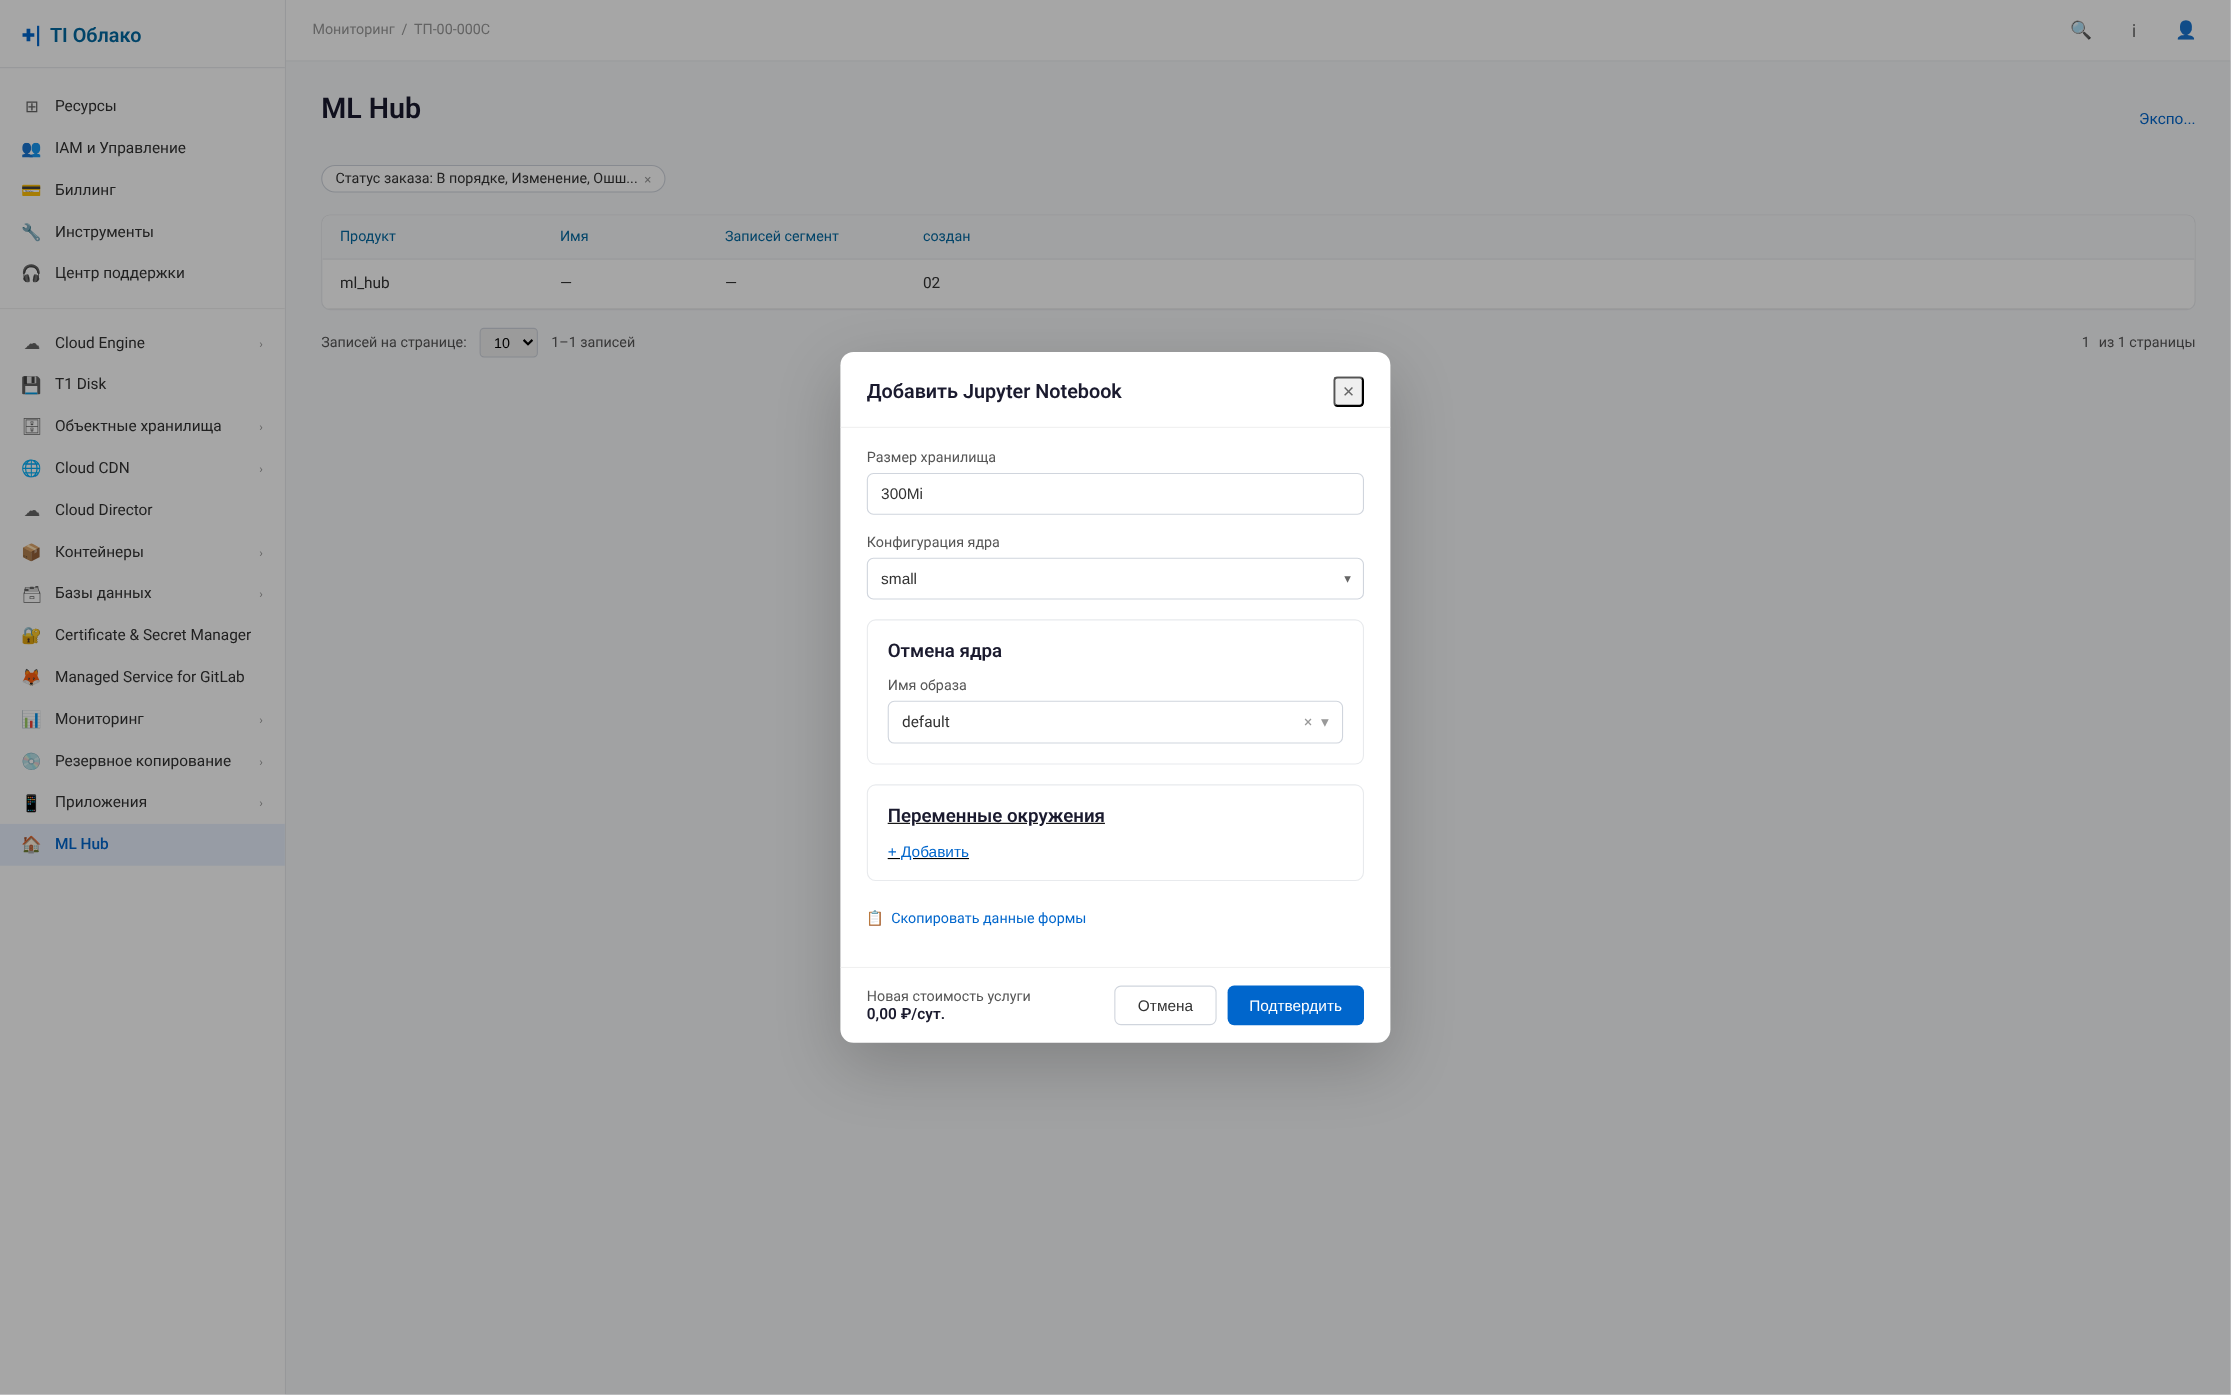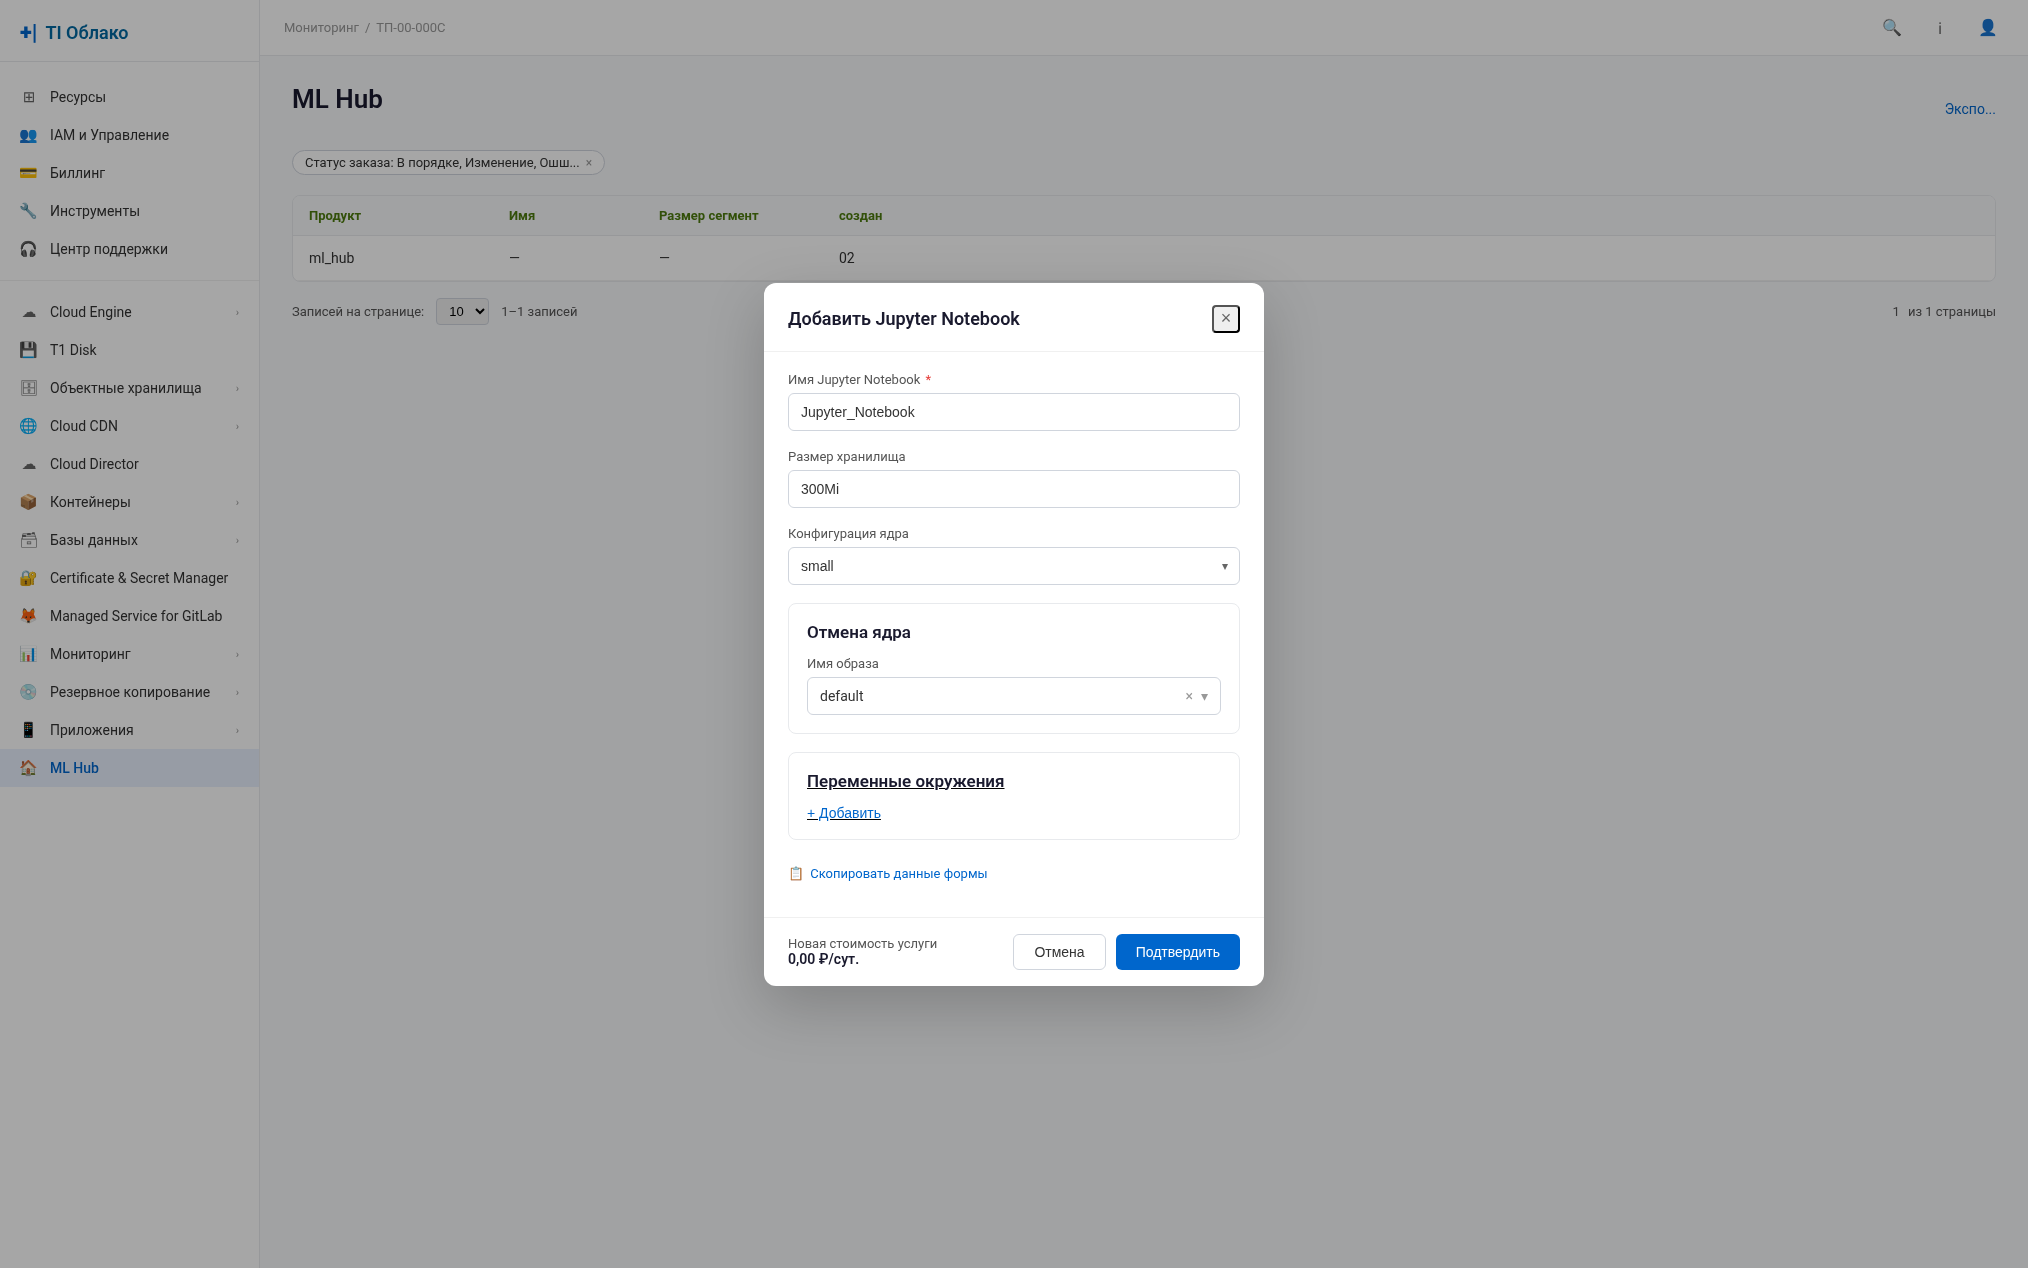--- a/index.html
+++ b/index.html
@@ -36,21 +36,21 @@
 
     .status-bar { display: flex; align-items: center; gap: 8px; margin-bottom: 20px; }
     .status-badge { background: #fff; border: 1px solid #d0d5dd; border-radius: 20px; padding: 4px 12px; font-size: 13px; color: #333; display: flex; align-items: center; gap: 6px; }
     .status-close { color: #999; cursor: pointer; font-size: 12px; }
 
     .export-btn { position: absolute; top: 70px; right: 60px; color: #0066cc; font-size: 14px; cursor: pointer; text-decoration: none; }
 
     
     .table-container { background: #fff; border-radius: 8px; border: 1px solid #e8eaed; overflow: hidden; }
     .table-header { display: grid; grid-template-columns: 200px 150px 180px 1fr; background: #f8f9fb; border-bottom: 1px solid #e8eaed; }
-    .th { padding: 12px 16px; font-size: 13px; font-weight: 700; color: #4d7c0f; }
+    .th { padding: 12px 16px; font-size: 13px; font-weight: 400; color: #0369a1; }
     .table-row-data { display: grid; grid-template-columns: 200px 150px 180px 1fr; border-bottom: 1px solid #f0f0f0; }
     .td { padding: 14px 16px; font-size: 14px; color: #333; }
 
     .pagination-bar { display: flex; align-items: center; gap: 12px; margin-top: 16px; }
     .records-label { font-size: 13px; color: #555; }
     .select-small { border: 1px solid #d0d5dd; border-radius: 4px; padding: 4px 8px; font-size: 13px; }
     .pages-info { font-size: 13px; color: #555; }
     .page-nav { margin-left: auto; display: flex; align-items: center; gap: 8px; font-size: 13px; color: #555; }
 
     
@@ -219,21 +219,21 @@
         <div class="status-badge">
           <span>Статус заказа: В порядке, Изменение, Ошш...</span>
           <span class="status-close">×</span>
         </div>
       </div>
 
       <div class="table-container">
         <div class="table-header">
           <div class="th">Продукт</div>
           <div class="th">Имя</div>
-          <div class="th">Размер сегмент</div>
+          <div class="th">Записей сегмент</div>
           <div class="th">создан</div>
         </div>
         <div class="table-row-data">
           <div class="td">ml_hub</div>
           <div class="td">—</div>
           <div class="td">—</div>
           <div class="td">02</div>
         </div>
       </div>
 
@@ -262,27 +262,20 @@
 
   <div class="overlay">
     <div class="modal">
       <div class="modal-header">
         <h2 class="modal-title">Добавить Jupyter Notebook</h2>
         <button class="modal-close">×</button>
       </div>
 
       <div class="modal-body">
 
-        <div class="form-field">
-          <label class="form-label">
-            <span>Имя Jupyter Notebook</span>
-            <span class="required">*</span>
-          </label>
-          <input class="form-input" type="text" value="Jupyter_Notebook" style="">
-        </div>
 
 
         <div class="form-field">
           <label class="form-label">Размер хранилища</label>
           <input class="form-input" type="text" value="300Mi" style="">
         </div>
 
         <div class="form-field">
           <label class="form-label">Конфигурация ядра</label>
           <div class="select-wrapper">

